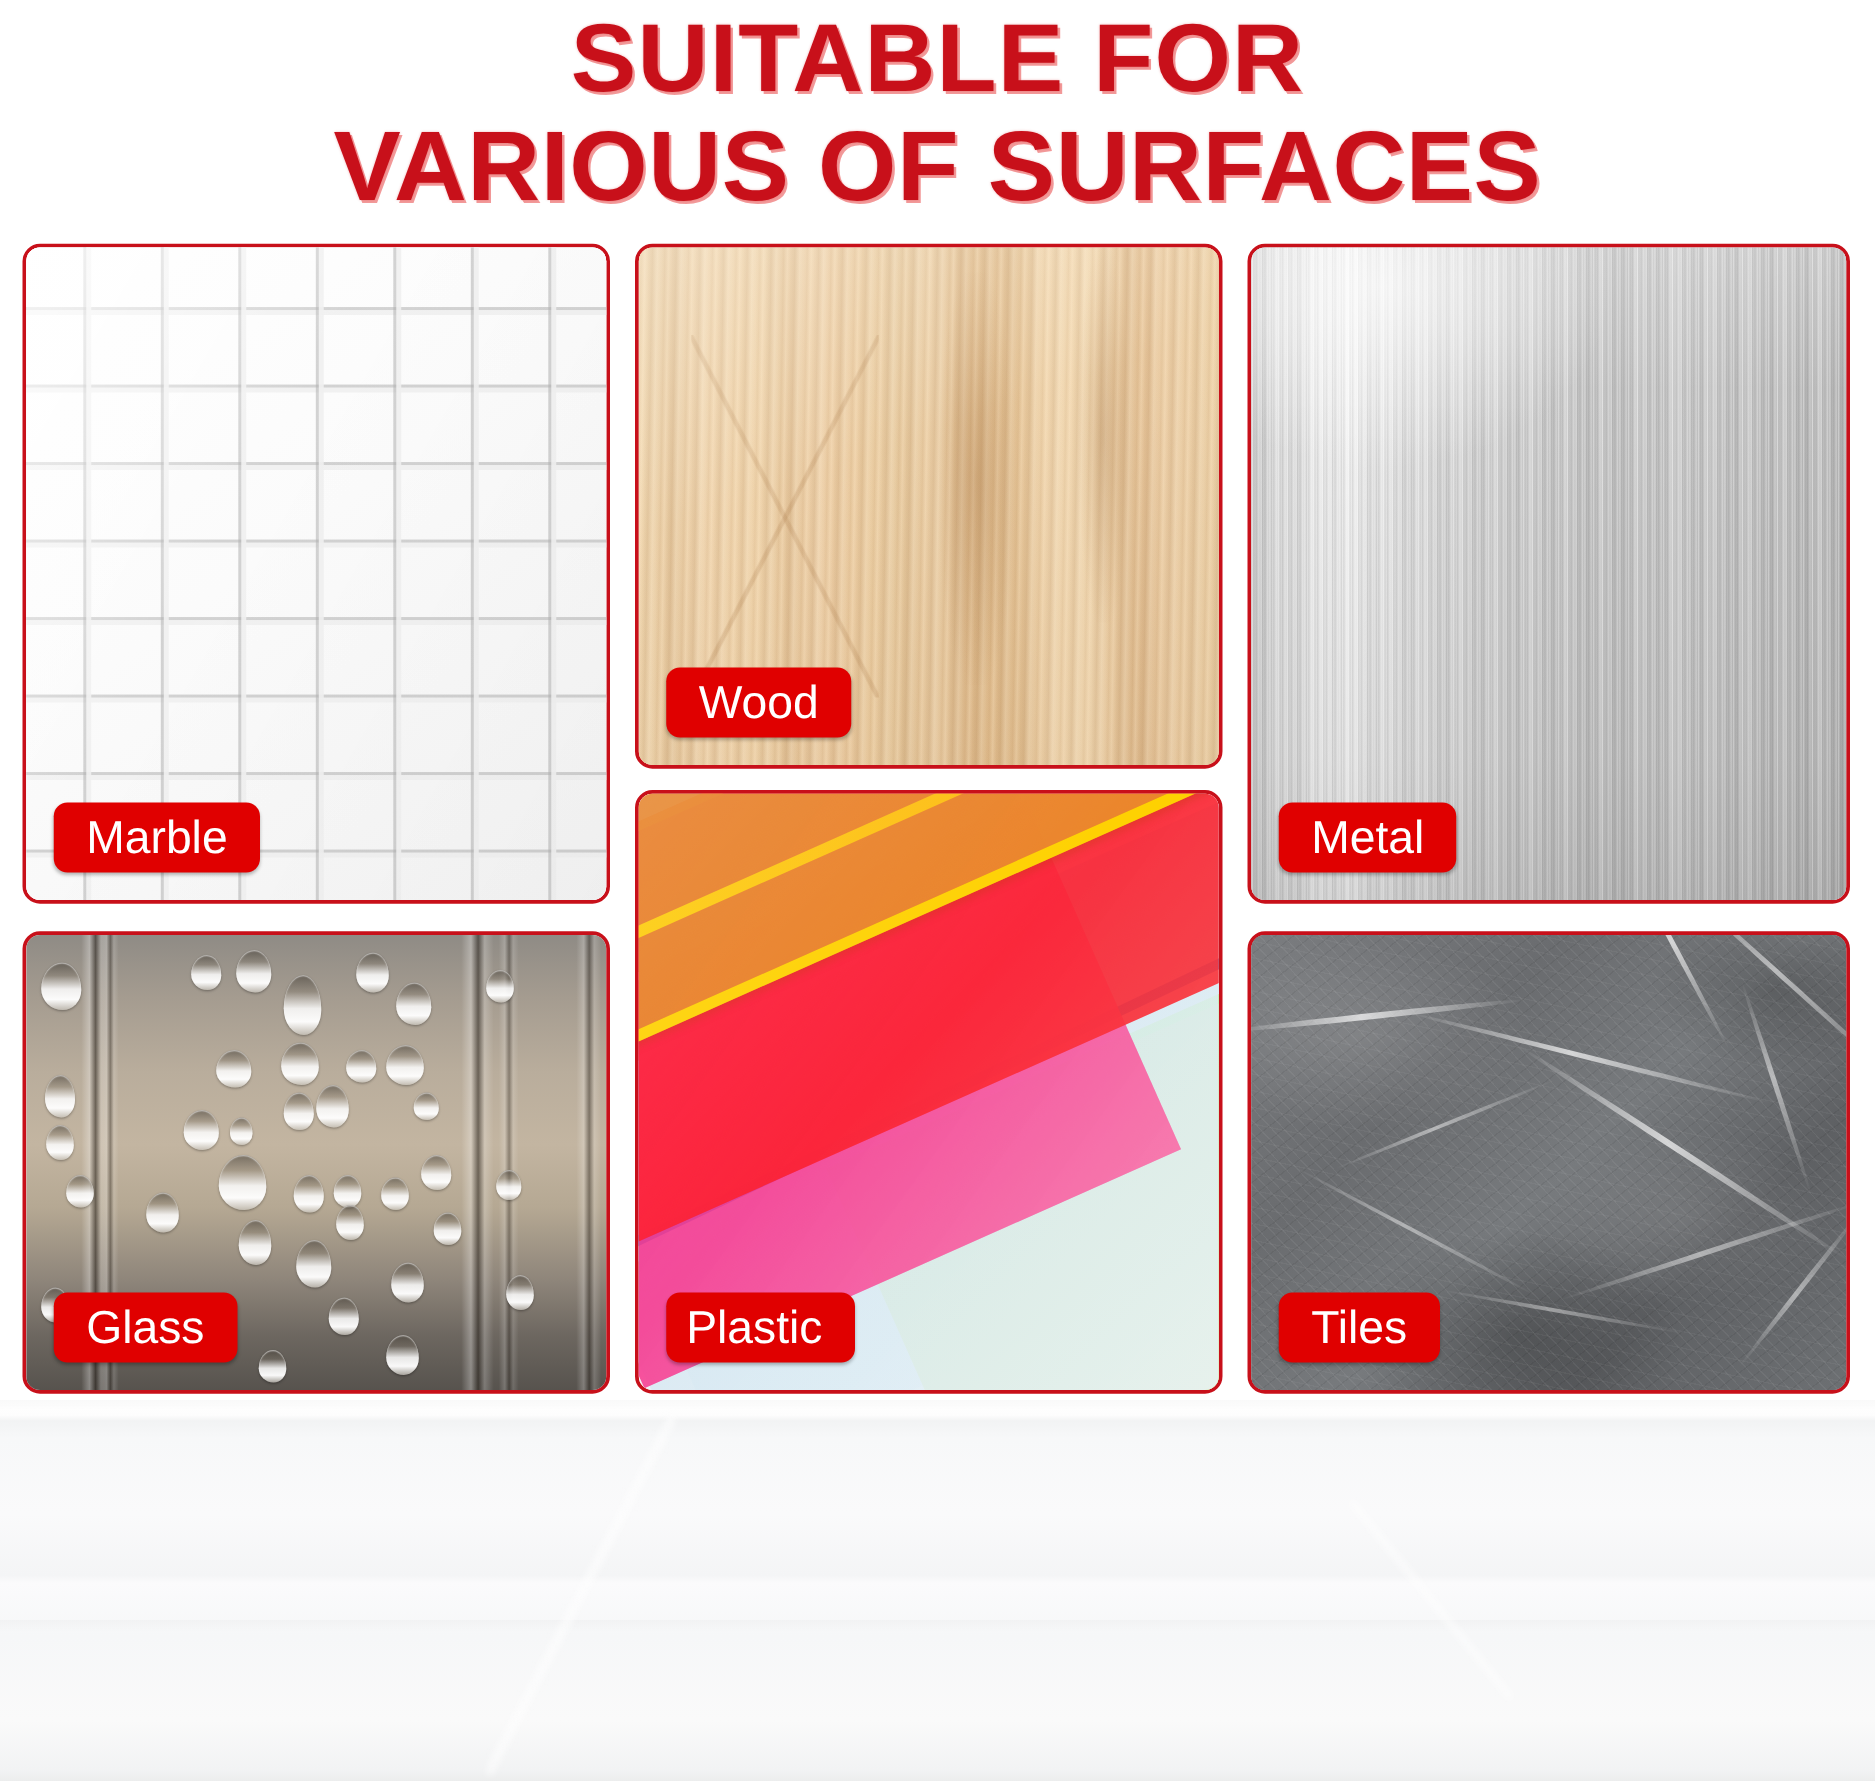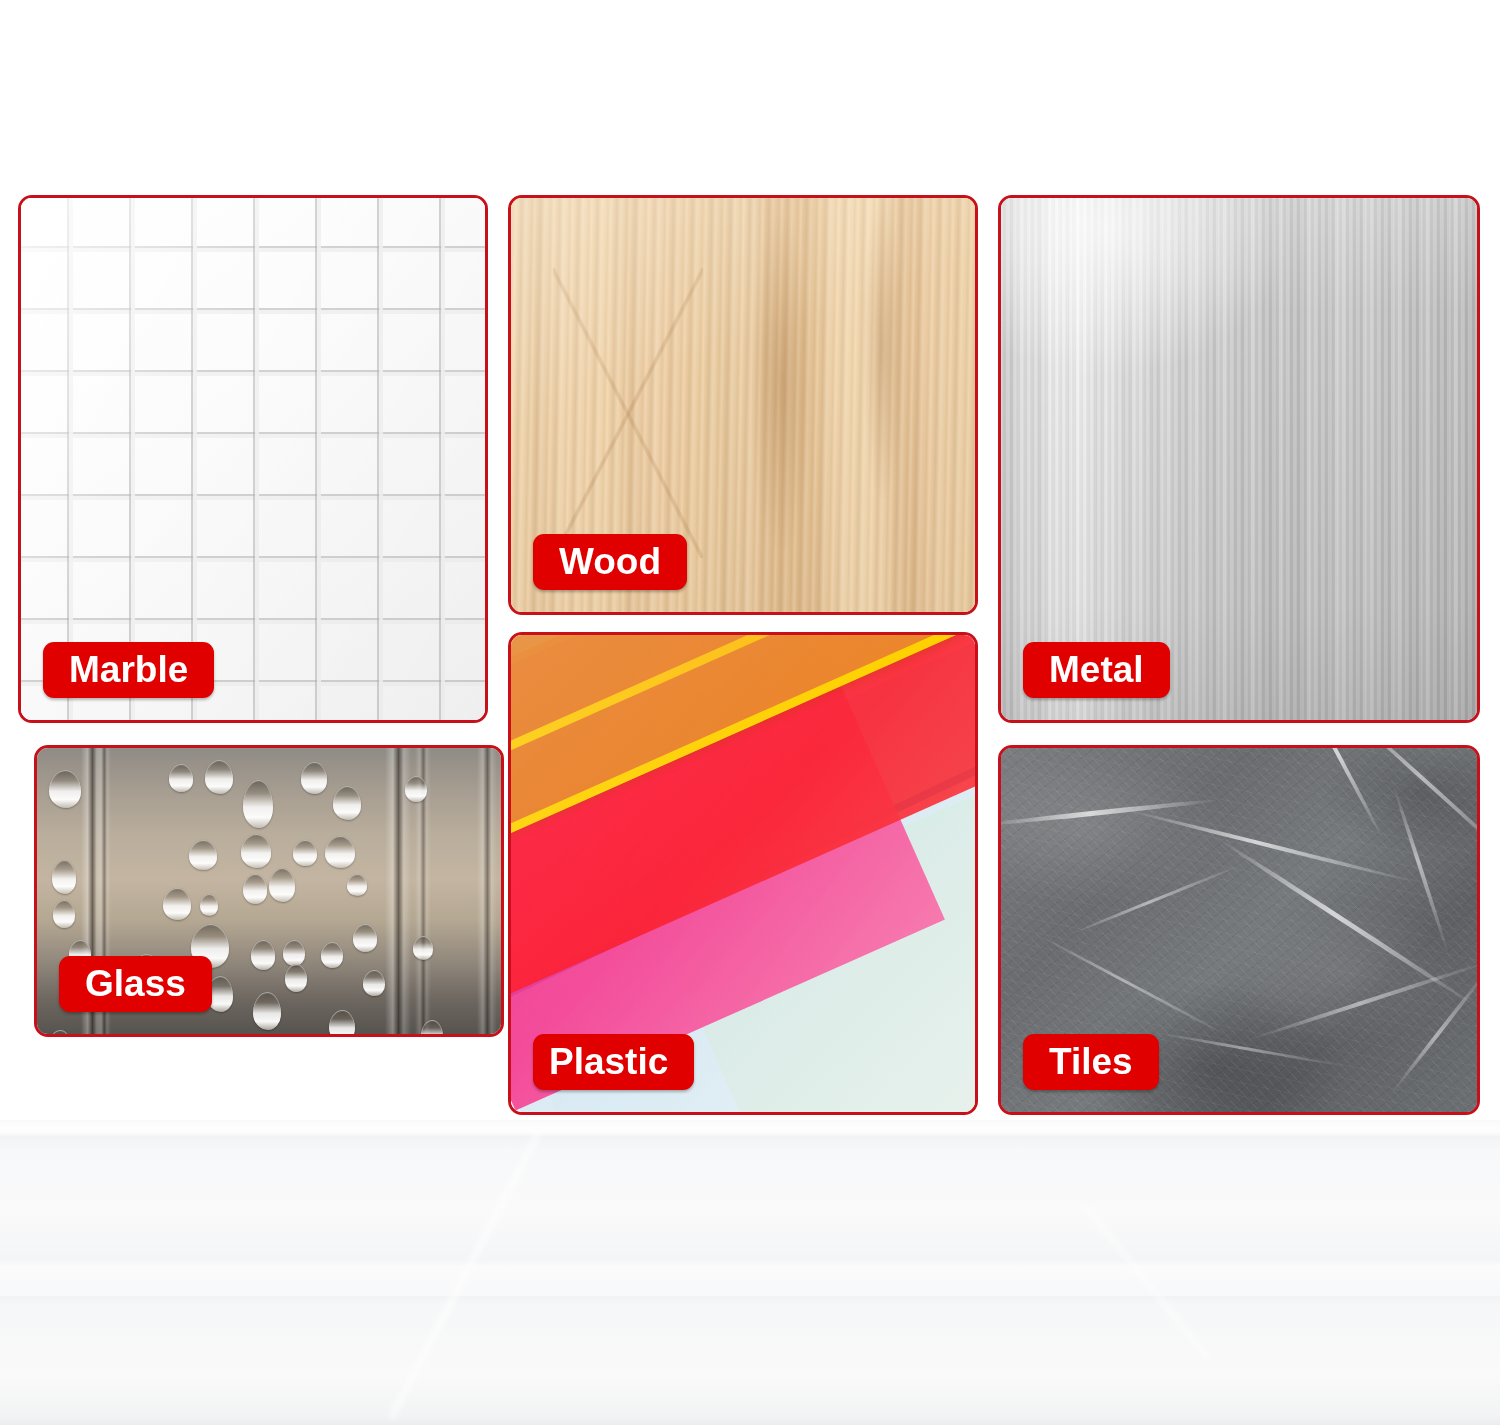--- a/index.html
+++ b/index.html
@@ -62,21 +62,21 @@
     overflow: hidden;
   }
 
   
   .badge {
     position: absolute;
     background: #E00000;
     border-radius: 11px;
     color: #ffffff;
     font-family: "Liberation Sans", sans-serif;
-    font-weight: bold;
+    font-weight: normal;
     font-size: 37px;
     line-height: 56px;
     height: 56px;
     padding: 0 26px;
     white-space: nowrap;
     box-shadow: 0 2px 3px rgba(0,0,0,0.28);
     z-index: 6;
   }
 
   
@@ -171,21 +171,21 @@
   }
   .metal-sheen {
     position: absolute; inset: 0;
     background:
       radial-gradient(ellipse 55% 40% at 22% 6%, rgba(255,255,255,0.62) 0%, rgba(255,255,255,0) 70%),
       linear-gradient(to bottom, rgba(255,255,255,0.22) 0%, rgba(255,255,255,0) 22%, rgba(0,0,0,0.05) 78%, rgba(0,0,0,0.10) 100%);
   }
   #badge-metal { left: 22px; bottom: 22px; }
 
   
-  #panel-glass { left: 18px; top: 745px; width: 470px; height: 292px; margin-left: 16px; }
+  #panel-glass { left: 18px; top: 745px; width: 470px; height: 370px; }
   .glass-bg {
     position: absolute; inset: 0;
     background:
       linear-gradient(to bottom,
         #8f8b85 0%, #a59c90 14%, #b9ad9c 30%,
         #c3b5a1 46%, #b5a893 60%, #8e857a 76%,
         #6d6760 88%, #57534e 100%);
   }
   .glass-streak {
     position: absolute;
@@ -270,20 +270,24 @@
   #bottom-surface .band {
     position: absolute; left: 0; width: 1500px;
     background: linear-gradient(to bottom, rgba(0,0,0,0.025), rgba(0,0,0,0));
   }
 </style>
 </head>
 <body>
 
 <div id="page">
 
+  <div class="headline">
+    <span class="line l1">SUITABLE FOR</span>
+    <span class="line l2">VARIOUS OF SURFACES</span>
+  </div>
 
   <div class="panel" id="panel-tiles">
     <div class="panel-inner">
       <div class="tiles-bg"></div>
       <div class="tiles-sheen"></div>
     </div>
     <div class="badge" id="badge-tiles">Marble</div>
   </div>
 
   <div class="panel" id="panel-wood">

